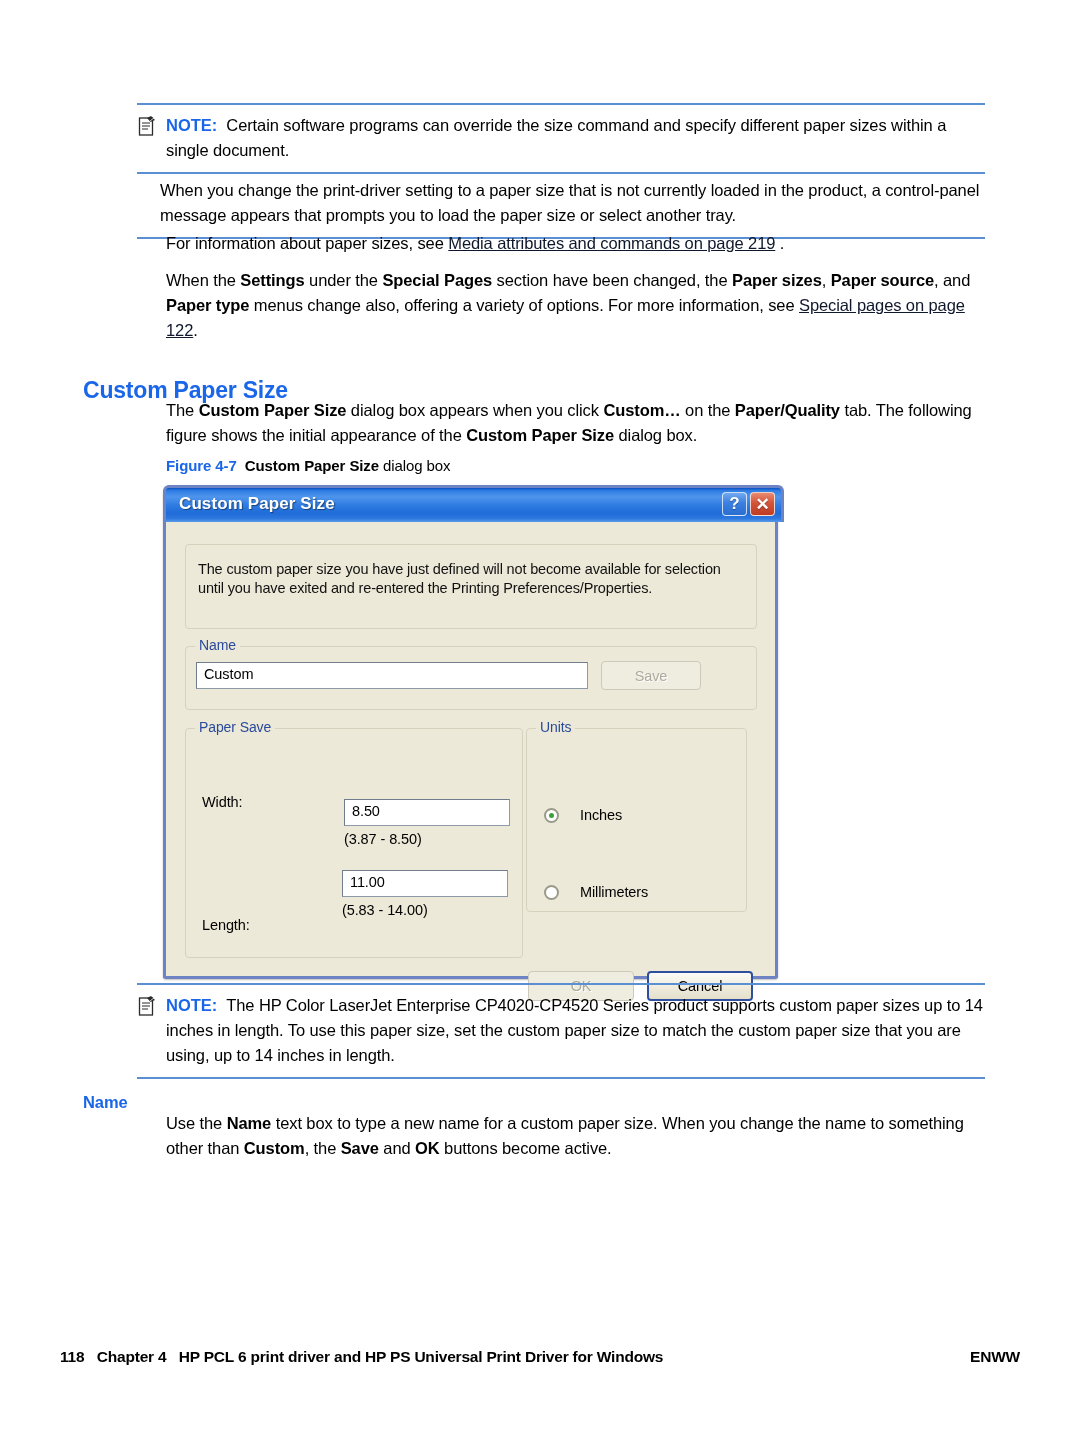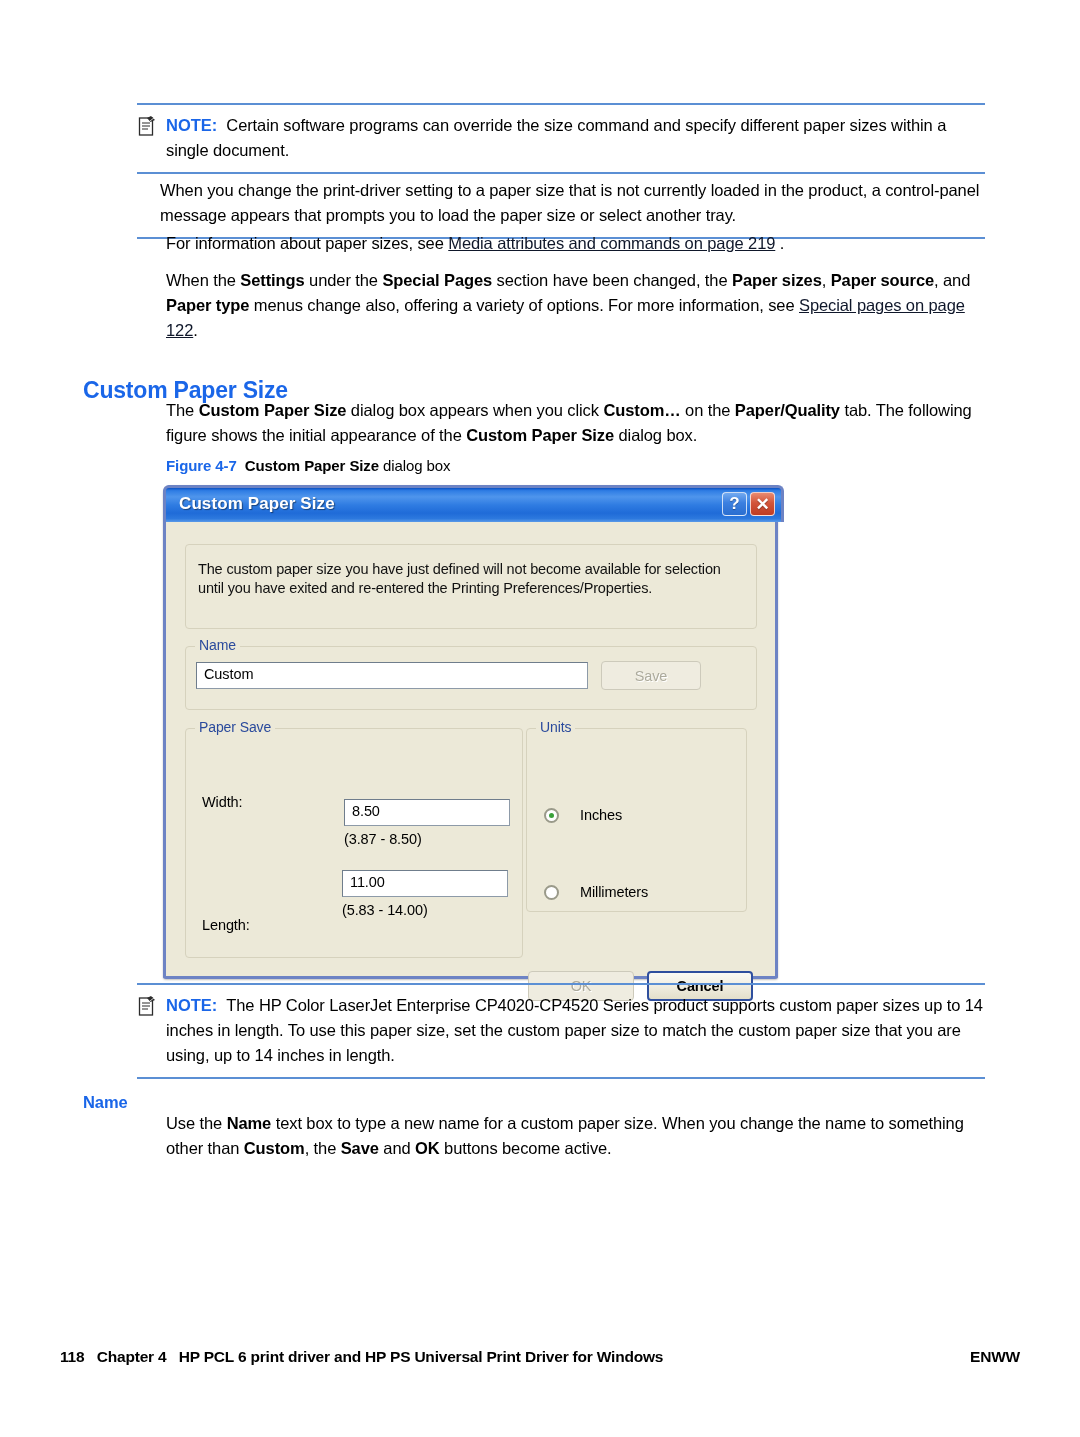--- a/index.html
+++ b/index.html
@@ -267,21 +267,20 @@
     color: #000;
   }
   .btn.disabled {
     color: #acaa9c;
     background: #efece0;
     border: 1px solid #cdcabb;
     text-shadow: 1px 1px 0 #ffffff;
   }
   .btn.default {
     border: 2px solid #2f4f9e;
-    font-weight: bold;
   }
   #save-btn   { left: 415px; top: 14px;  width: 100px; height: 29px; }
   #ok-btn     { left: 362px; top: 449px; width: 106px; height: 30px; }
   #cancel-btn { left: 481px; top: 449px; width: 106px; height: 30px; }
 
   
   .radio-row {
     position: absolute;
     display: flex;
     align-items: center;

